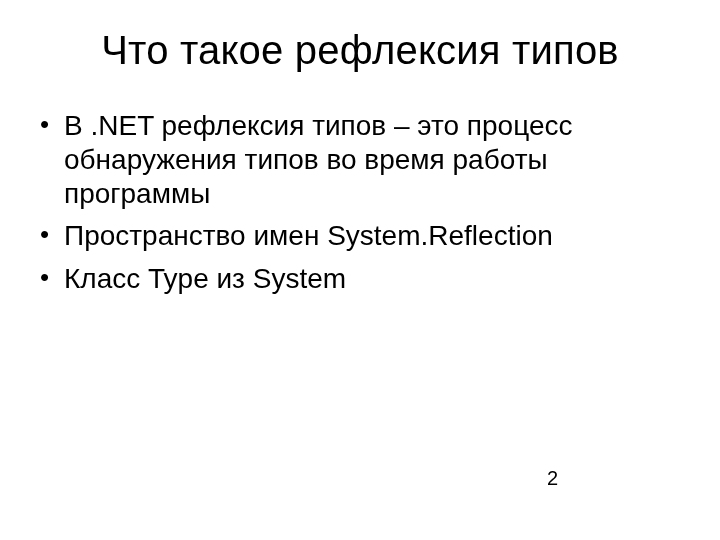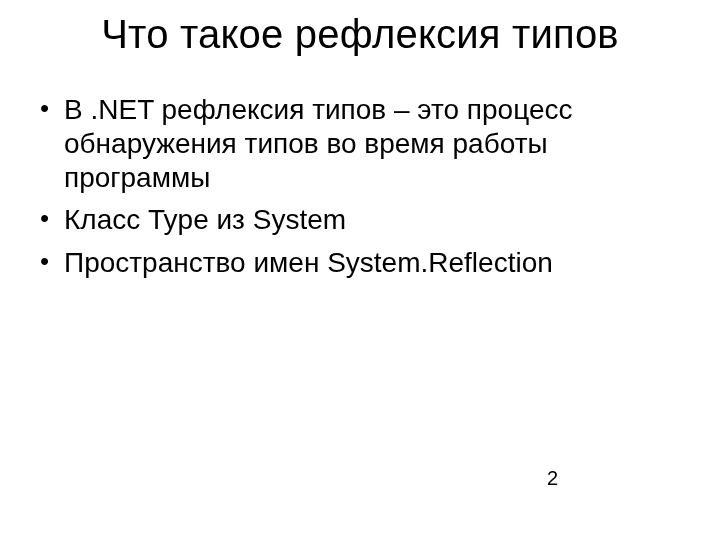--- a/index.html
+++ b/index.html
@@ -15,21 +15,21 @@
   .slide {
     position: relative;
     width: 720px;
     height: 540px;
     box-sizing: border-box;
   }
   .title {
     text-align: center;
     font-size: 40px;
     font-weight: 400;
-    padding-top: 12px;
+    padding-top: 28px;
     letter-spacing: 0.2px;
   }
   .body {
     padding: 36px 48px 0 36px;
   }
   ul.bullets {
     margin: 0;
     padding: 0;
     list-style: none;
   }
@@ -58,19 +58,19 @@
 </style>
 </head>
 <body>
 
 <div class="slide">
   <div class="title">Что такое рефлексия типов</div>
 
   <div class="body">
     <ul class="bullets">
       <li>В .NET рефлексия типов – это процесс обнаружения типов во время работы программы</li>
+      <li>Пространство имен System.Reflection</li>
       <li>Класс Type из System</li>
-      <li>Пространство имен System.Reflection</li>
     </ul>
   </div>
 
   <div class="page-number">2</div>
 </div>
 
 </body></html>

